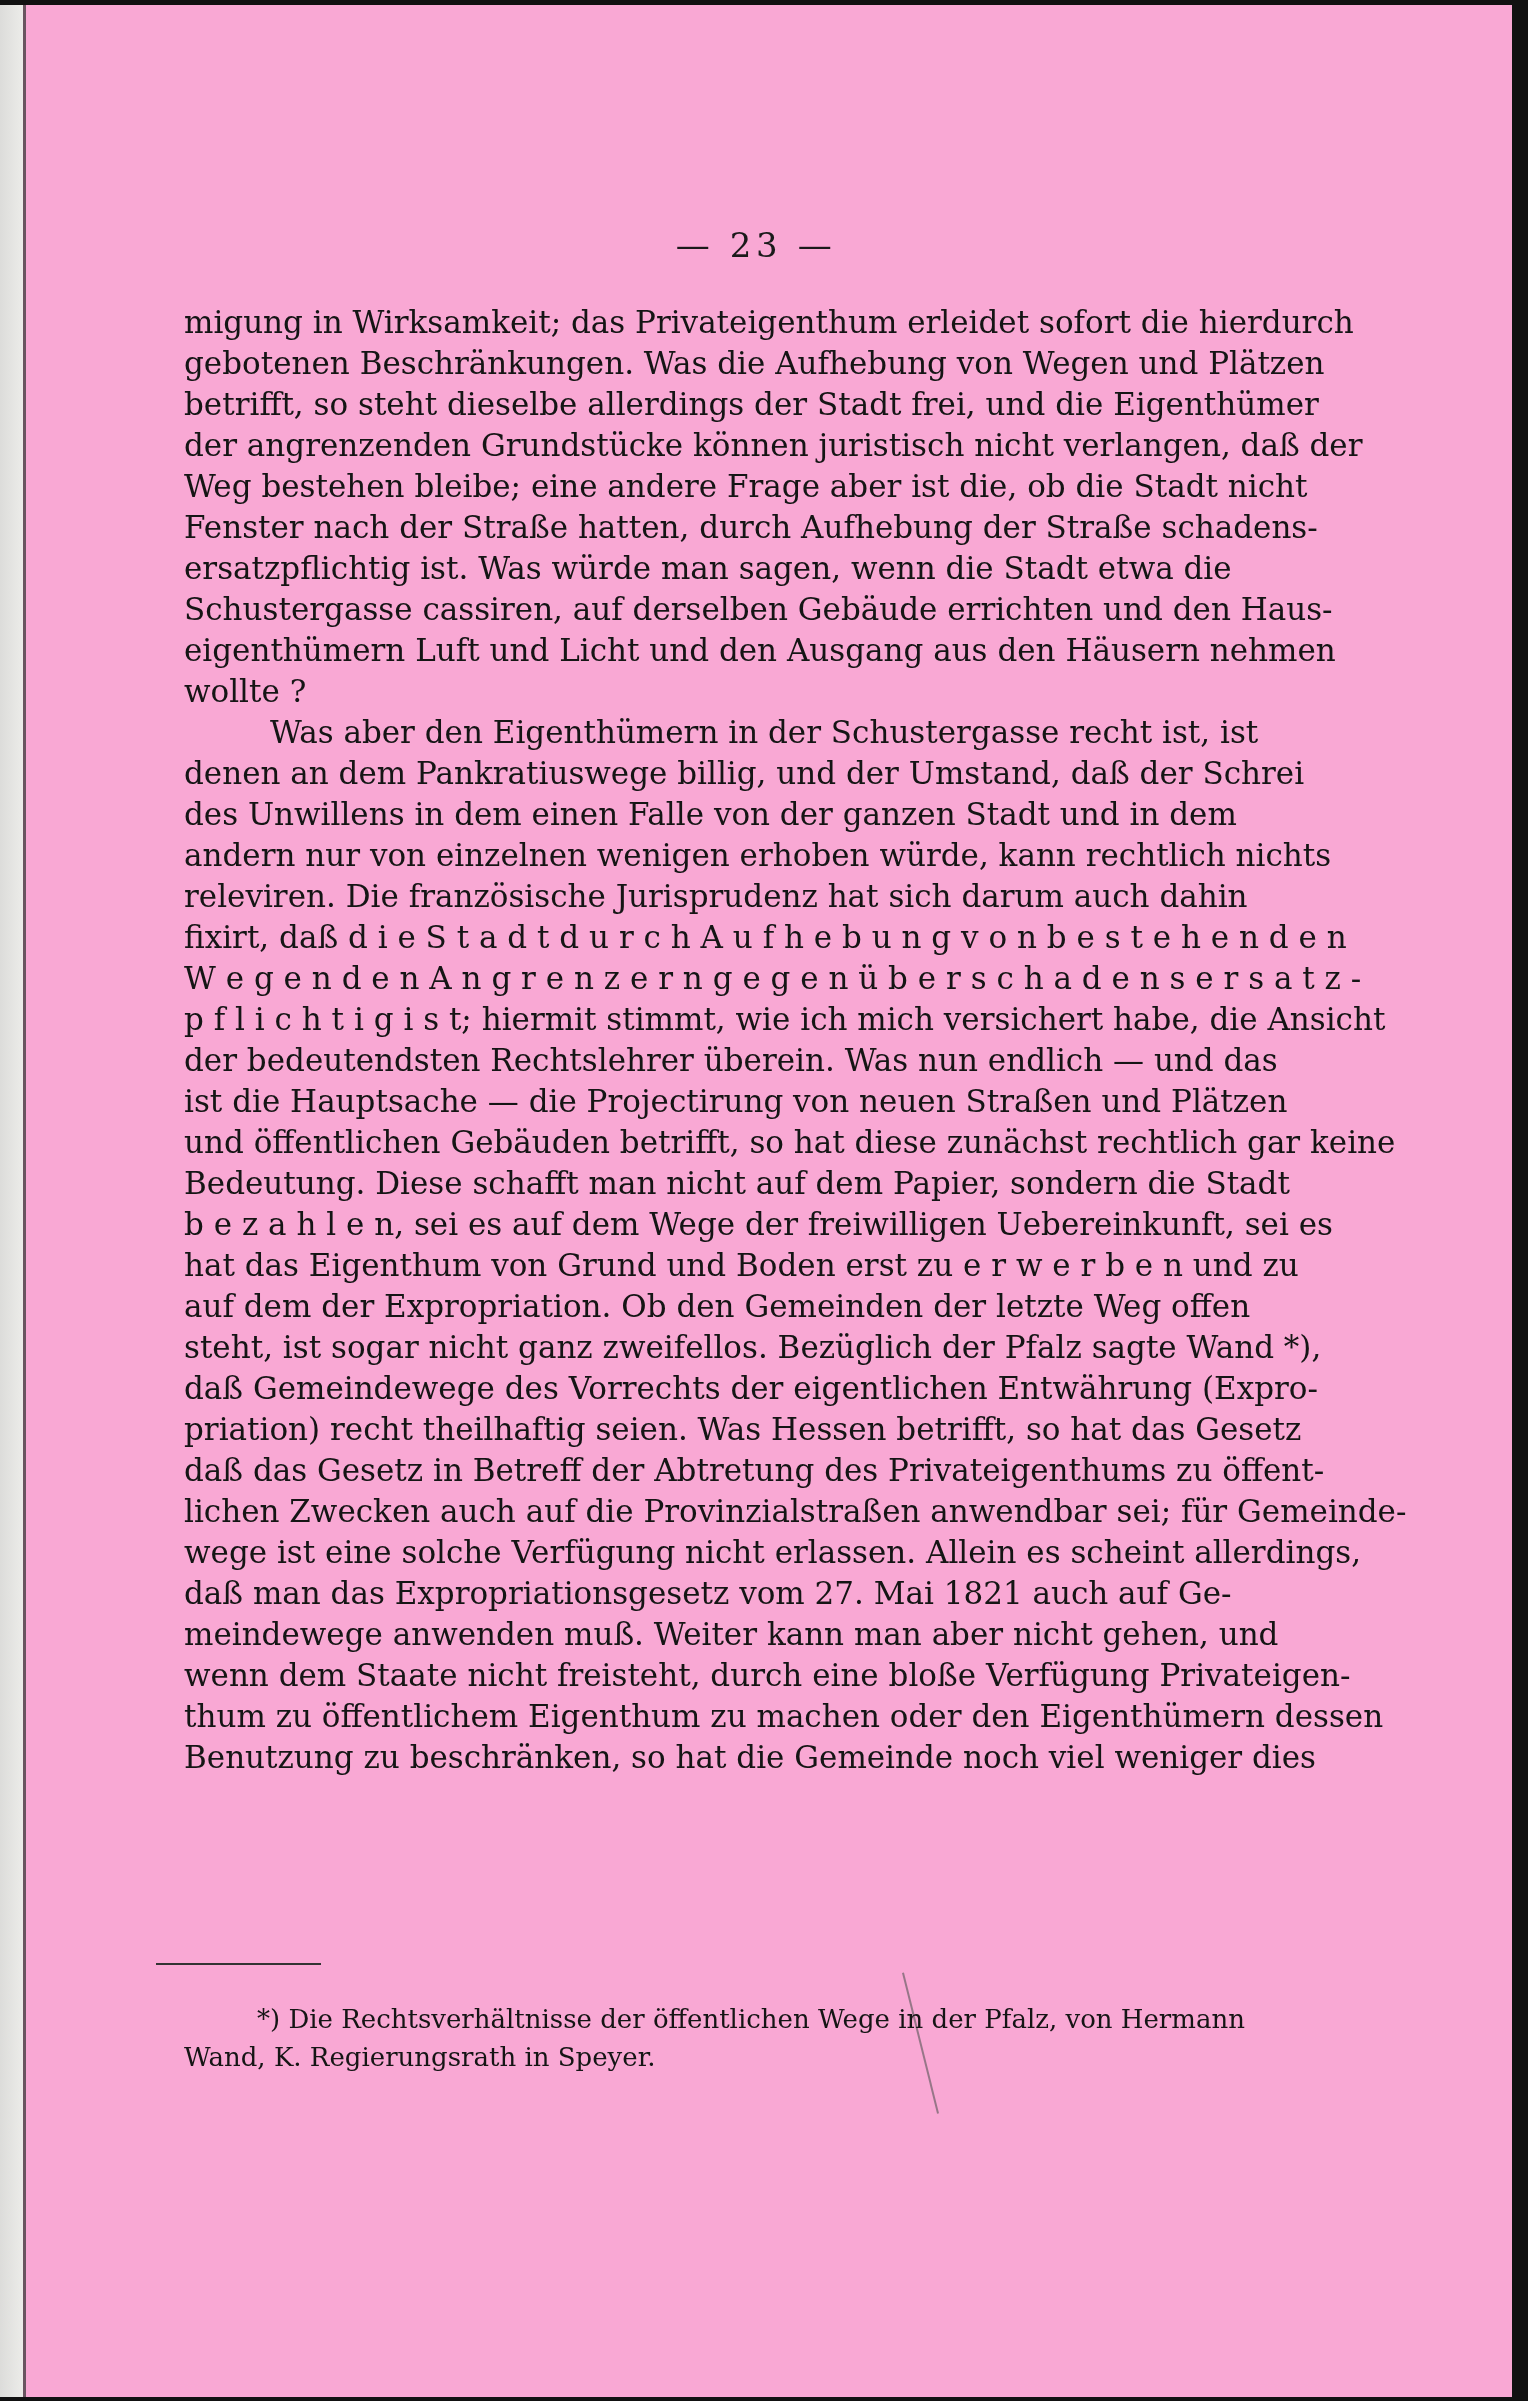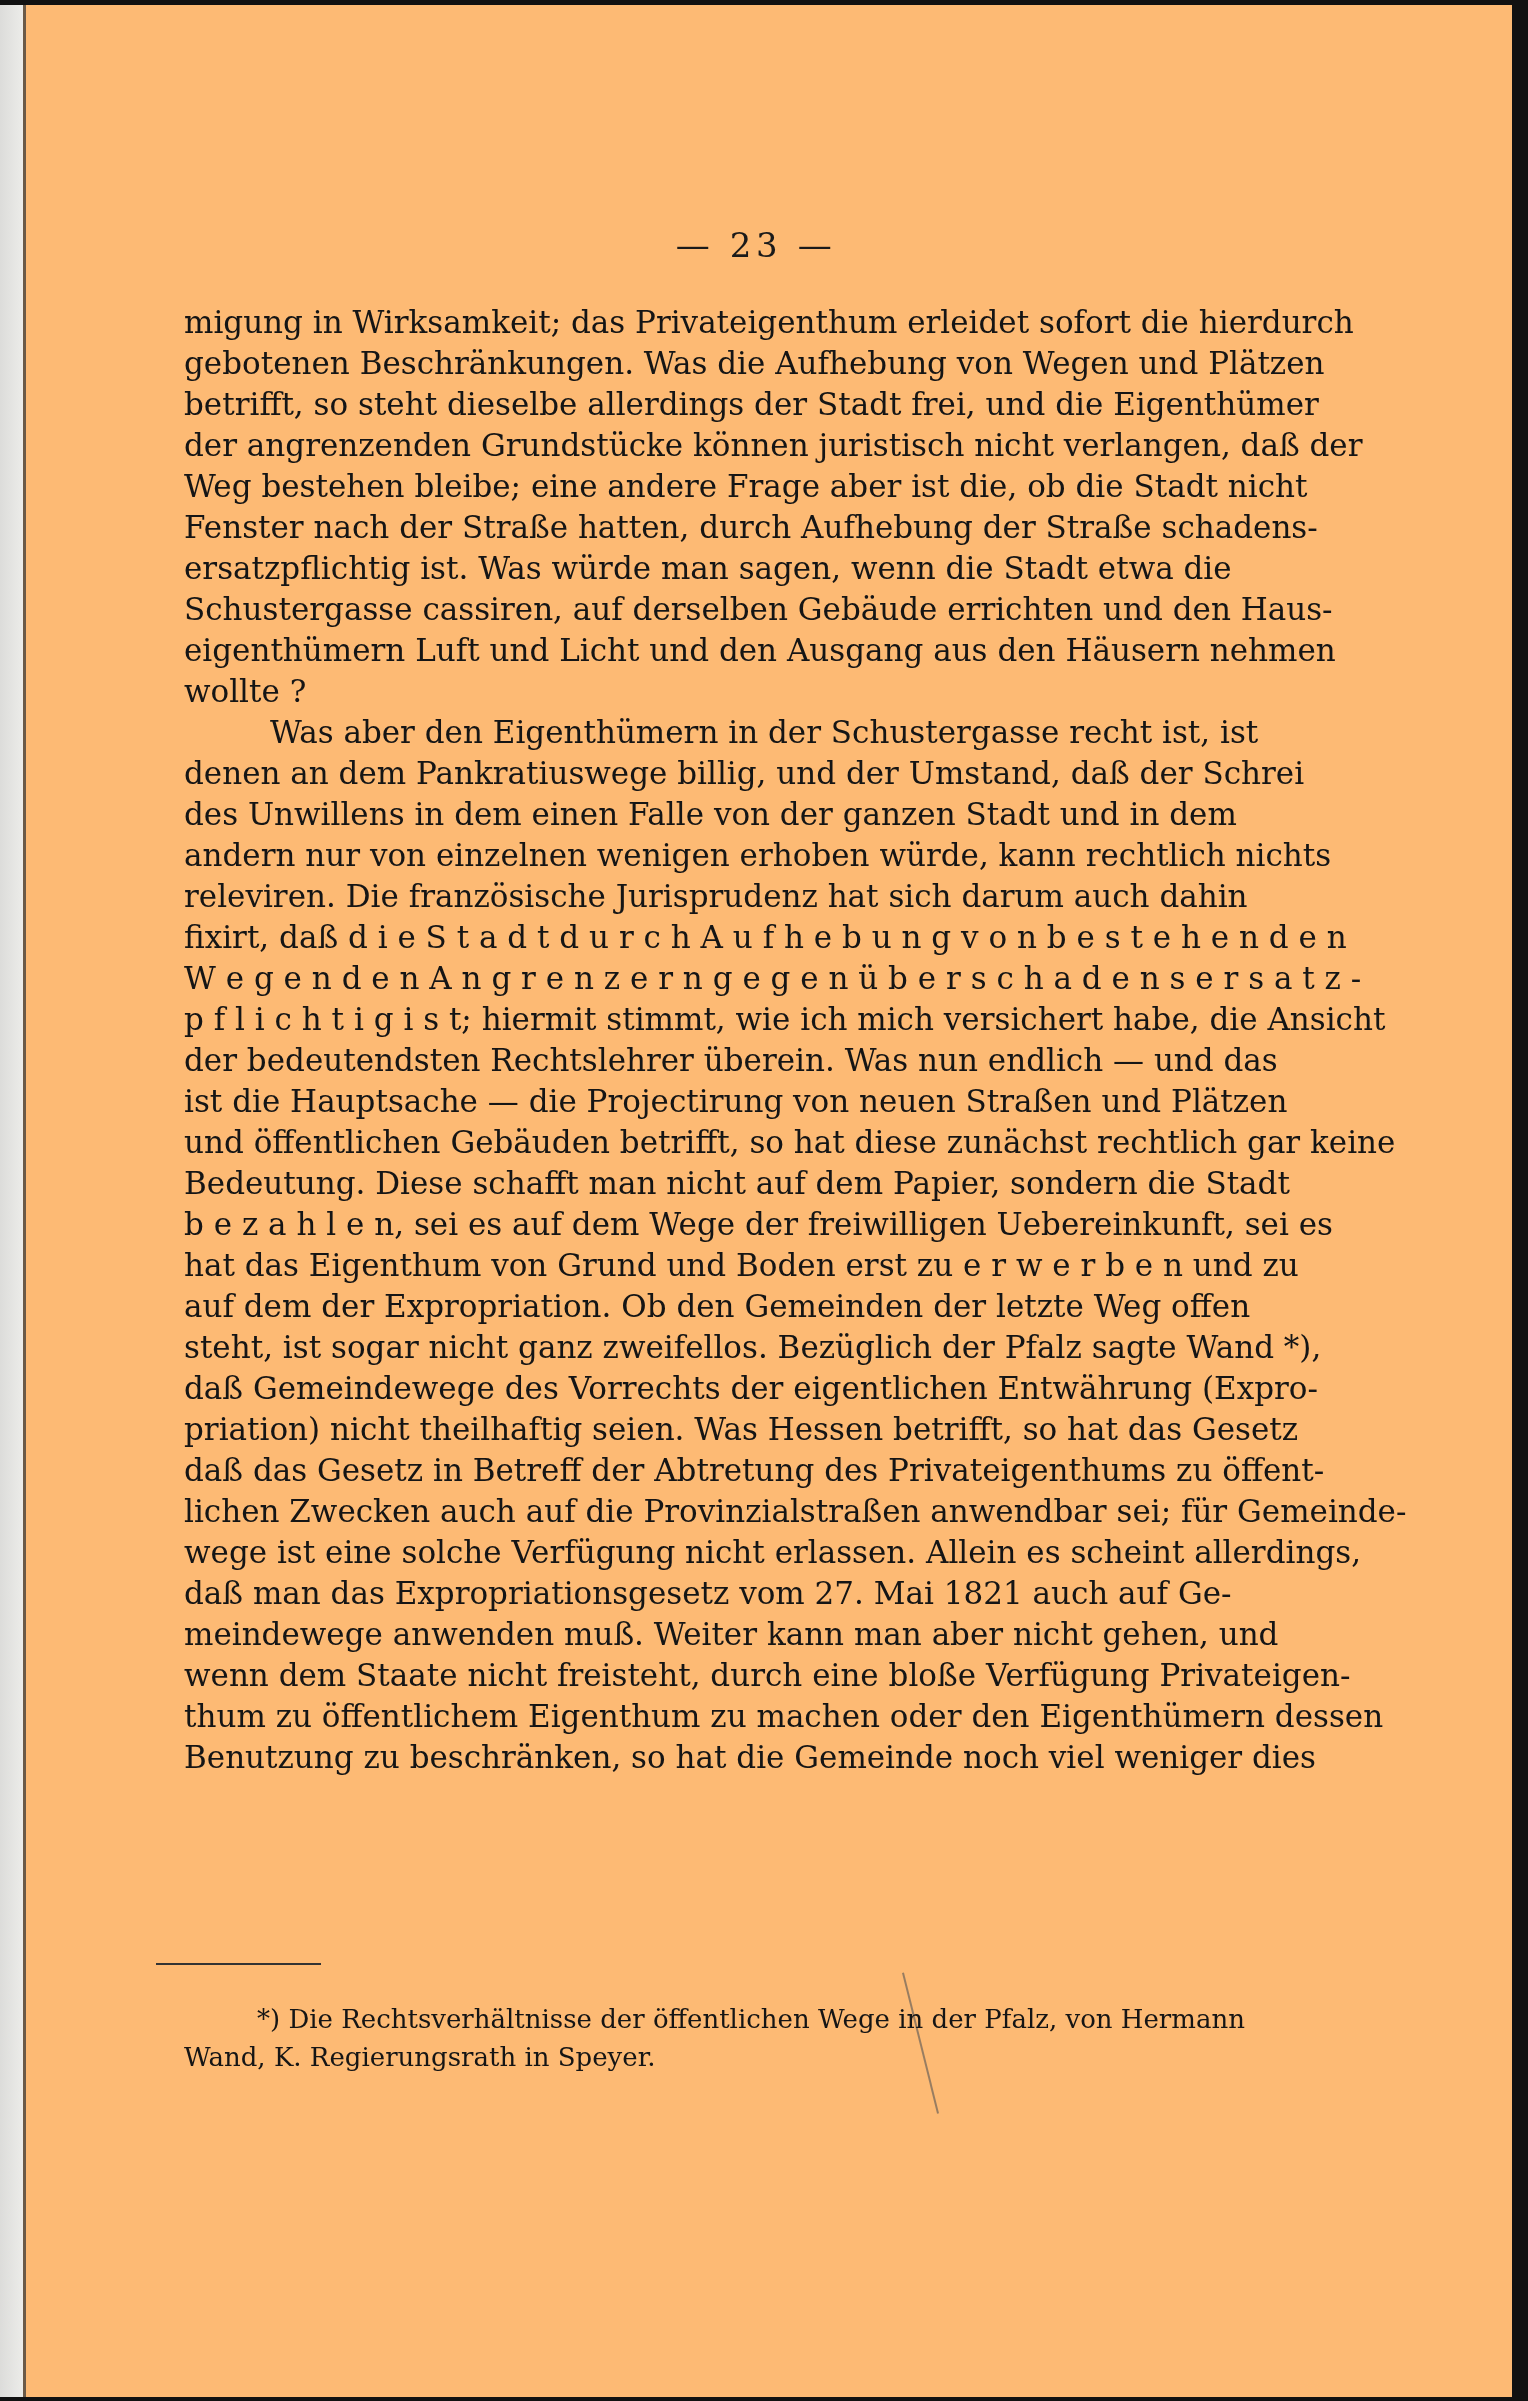--- a/index.html
+++ b/index.html
@@ -3,21 +3,21 @@
 <meta charset="utf-8">
 <style>
   html, body { margin:0; padding:0; }
   body {
     width:1529px; height:2401px; position:relative; overflow:hidden;
     background:#111;
     font-family:"DejaVu Serif", serif;
   }
   .page {
     position:absolute; left:0; top:4.6px; width:1512px; height:2392px;
-    background:#fdba74;
+    background:#f9a8d4;
   }
   .spine-line {
     position:absolute; left:23px; top:0; width:3.1px; height:2392px;
     background:#3a3a3a; opacity:.75;
   }
   .spine-shade {
     position:absolute; left:0; top:0; width:23px; height:2392px;
     background:linear-gradient(90deg,#dcdcda,#ecece9);
   }
   .page-number {
@@ -76,21 +76,21 @@
     <span class="line">p f l i c h t i g  i s t; hiermit stimmt, wie ich mich versichert habe, die Ansicht</span>
     <span class="line">der bedeutendsten Rechtslehrer überein. Was nun endlich — und das</span>
     <span class="line">ist die Hauptsache — die Projectirung von neuen Straßen und Plätzen</span>
     <span class="line">und öffentlichen Gebäuden betrifft, so hat diese zunächst rechtlich gar keine</span>
     <span class="line">Bedeutung. Diese schafft man nicht auf dem Papier, sondern die Stadt</span>
     <span class="line">b e z a h l e n, sei es auf dem Wege der freiwilligen Uebereinkunft, sei es</span>
     <span class="line">hat das Eigenthum von Grund und Boden erst zu e r w e r b e n und zu</span>
     <span class="line">auf dem der Expropriation. Ob den Gemeinden der letzte Weg offen</span>
     <span class="line">steht, ist sogar nicht ganz zweifellos. Bezüglich der Pfalz sagte Wand *),</span>
     <span class="line">daß Gemeindewege des Vorrechts der eigentlichen Entwährung (Expro-</span>
-    <span class="line">priation) nicht theilhaftig seien. Was Hessen betrifft, so hat das Gesetz</span>
+    <span class="line">priation) recht theilhaftig seien. Was Hessen betrifft, so hat das Gesetz</span>
     <span class="line">daß das Gesetz in Betreff der Abtretung des Privateigenthums zu öffent-</span>
     <span class="line">lichen Zwecken auch auf die Provinzialstraßen anwendbar sei; für Gemeinde-</span>
     <span class="line">wege ist eine solche Verfügung nicht erlassen. Allein es scheint allerdings,</span>
     <span class="line">daß man das Expropriationsgesetz vom 27. Mai 1821 auch auf Ge-</span>
     <span class="line">meindewege anwenden muß. Weiter kann man aber nicht gehen, und</span>
     <span class="line">wenn dem Staate nicht freisteht, durch eine bloße Verfügung Privateigen-</span>
     <span class="line">thum zu öffentlichem Eigenthum zu machen oder den Eigenthümern dessen</span>
     <span class="line">Benutzung zu beschränken, so hat die Gemeinde noch viel weniger dies</span>
   </div>
 

